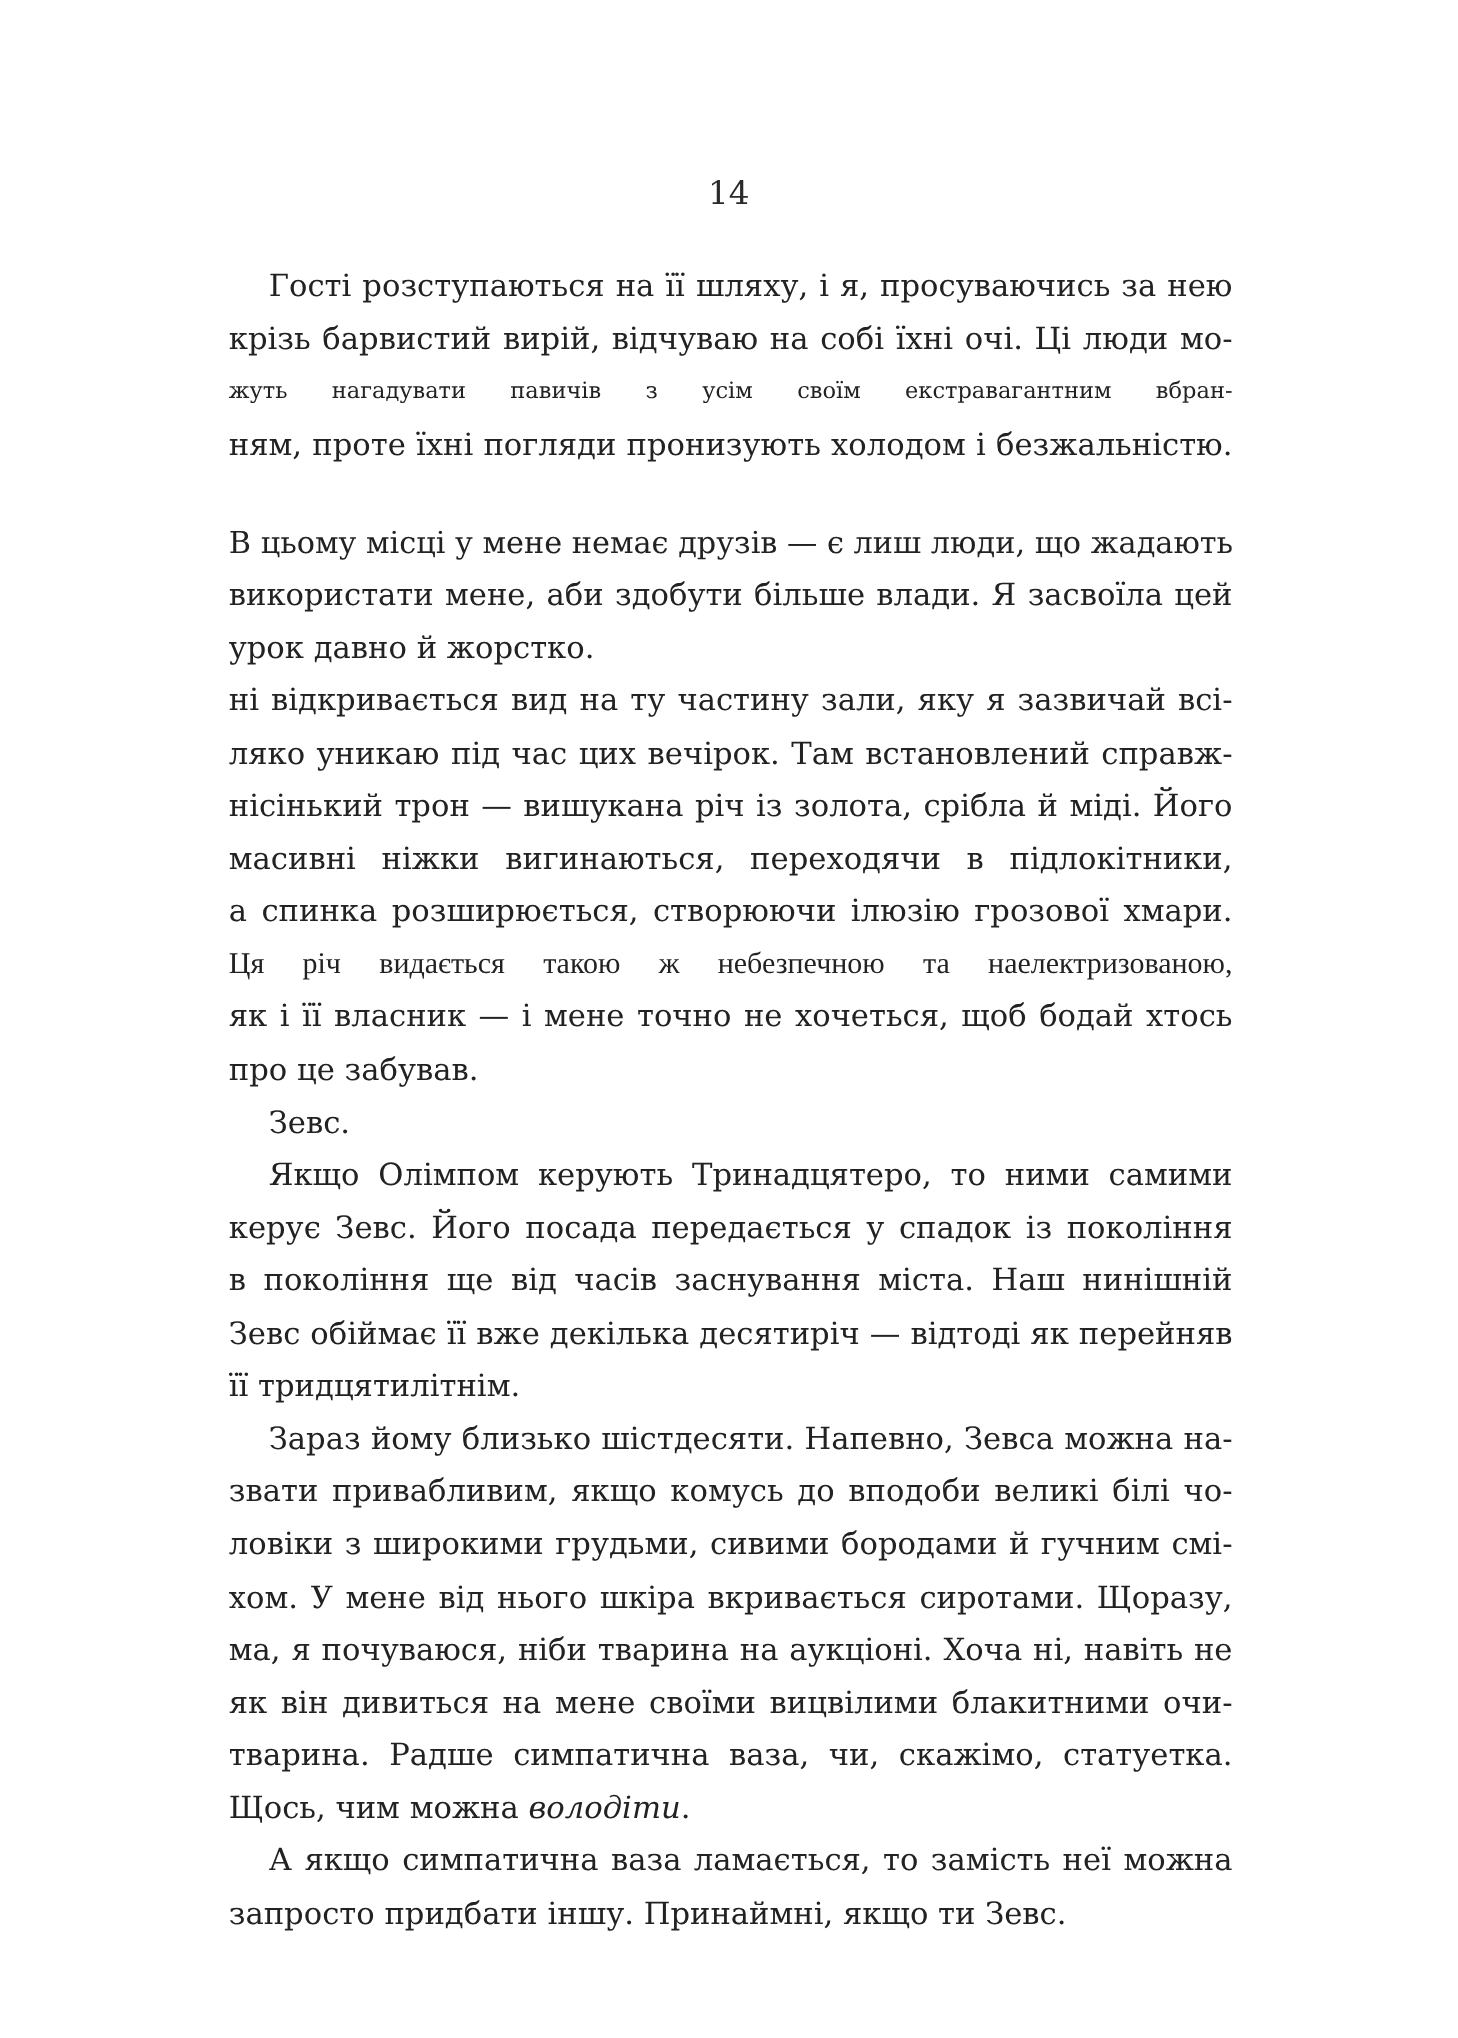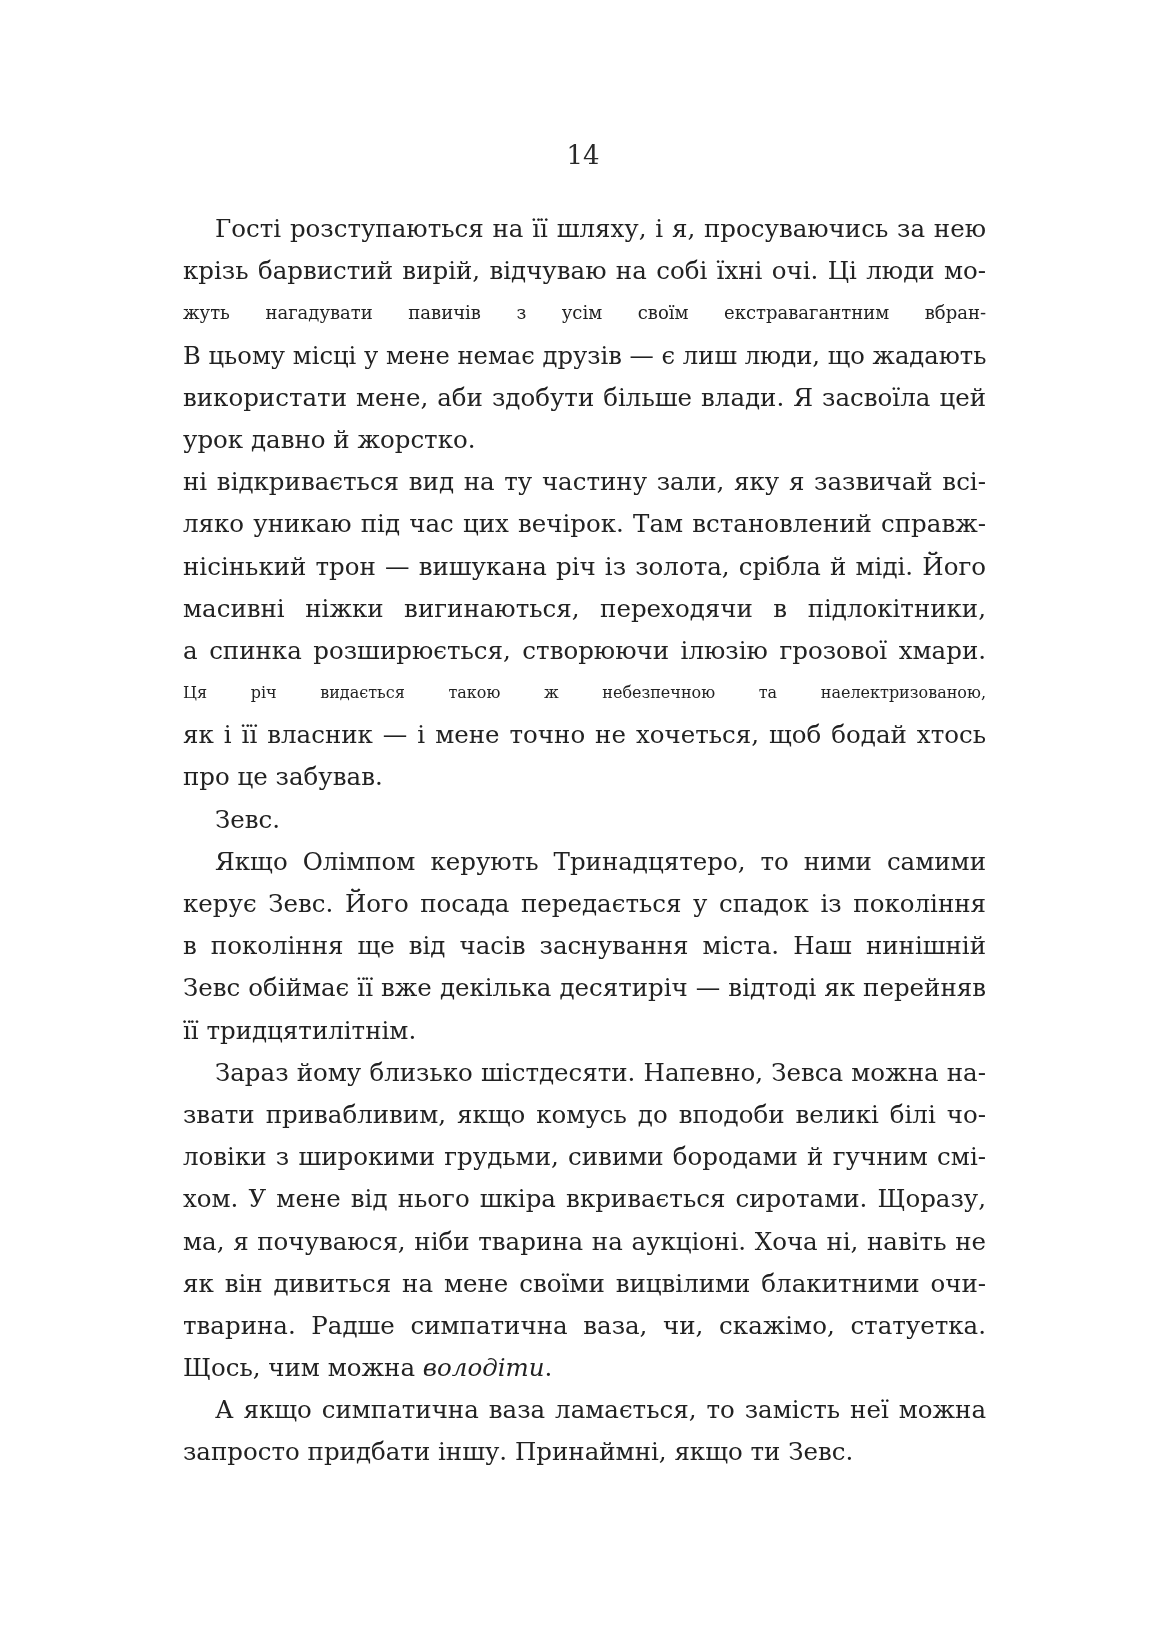--- a/index.html
+++ b/index.html
@@ -26,32 +26,33 @@
 <body>
 
 <div class="page-number">14</div>
 
 <div class="text-block">
 
   <div>
     <div class="line indent">Гості розступаються на її шляху, і я, просуваючись за нею</div>
     <div class="line">крізь барвистий вирій, відчуваю на собі їхні очі. Ці люди мо-</div>
     <div class="line" style="font-size: 18px;">жуть нагадувати павичів з усім своїм екстравагантним вбран-</div>
-    <div class="line" style="font-size: 24.25px;">В цьому місці у мене немає друзів — є лиш люди, що жадають</div>
+    <div class="line">ням, проте їхні погляди пронизують холодом і безжальністю.</div>
+    <div class="line" style="font-size: 24.25px; margin-top: 36px;">В цьому місці у мене немає друзів — є лиш люди, що жадають</div>
     <div class="line">використати мене, аби здобути більше влади. Я засвоїла цей</div>
     <div class="line last">урок давно й жорстко.</div>
   </div>
 
   <div>
     <div class="line">ні відкривається вид на ту частину зали, яку я зазвичай всі-</div>
     <div class="line">ляко уникаю під час цих вечірок. Там встановлений справж-</div>
     <div class="line">нісінький трон — вишукана річ із золота, срібла й міді. Його</div>
     <div class="line">масивні ніжки вигинаються, переходячи в підлокітники,</div>
     <div class="line">а спинка розширюється, створюючи ілюзію грозової хмари.</div>
-    <div class="line" style="font-size: 16px;">Ця річ видається такою ж небезпечною та наелектризованою,</div>
+    <div class="line" style="font-size: 24px; font-family: Liberation Serif, serif;">Ця річ видається такою ж небезпечною та наелектризованою,</div>
     <div class="line">як і її власник — і мене точно не хочеться, щоб бодай хтось</div>
     <div class="line last">про це забував.</div>
   </div>
 
   <div>
     <div class="line indent last">Зевс.</div>
   </div>
 
   <div>
     <div class="line indent">Якщо Олімпом керують Тринадцятеро, то ними самими</div>

